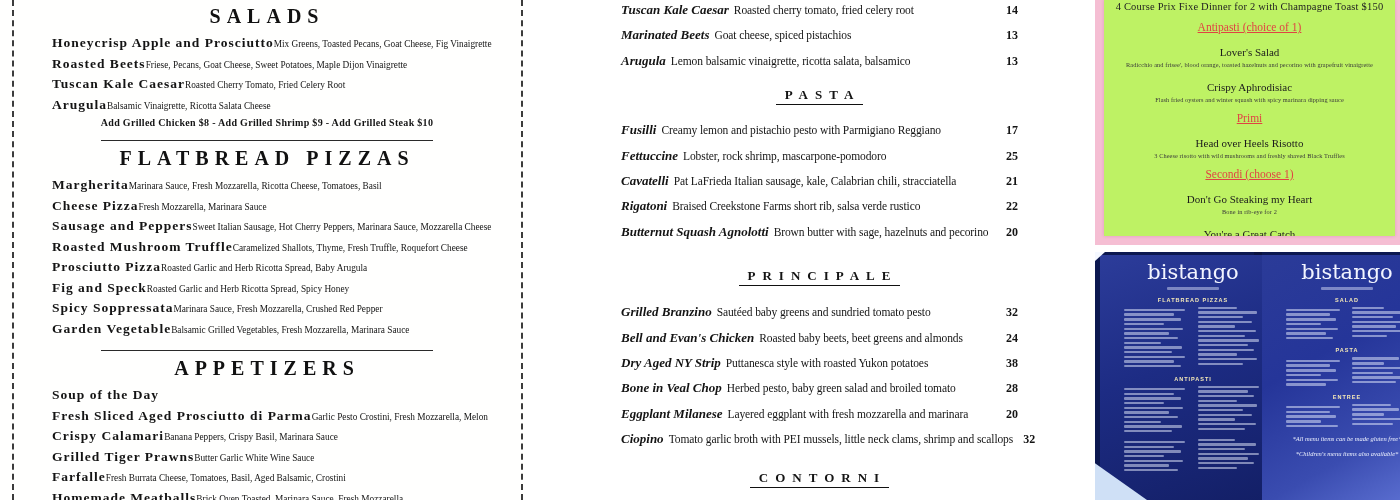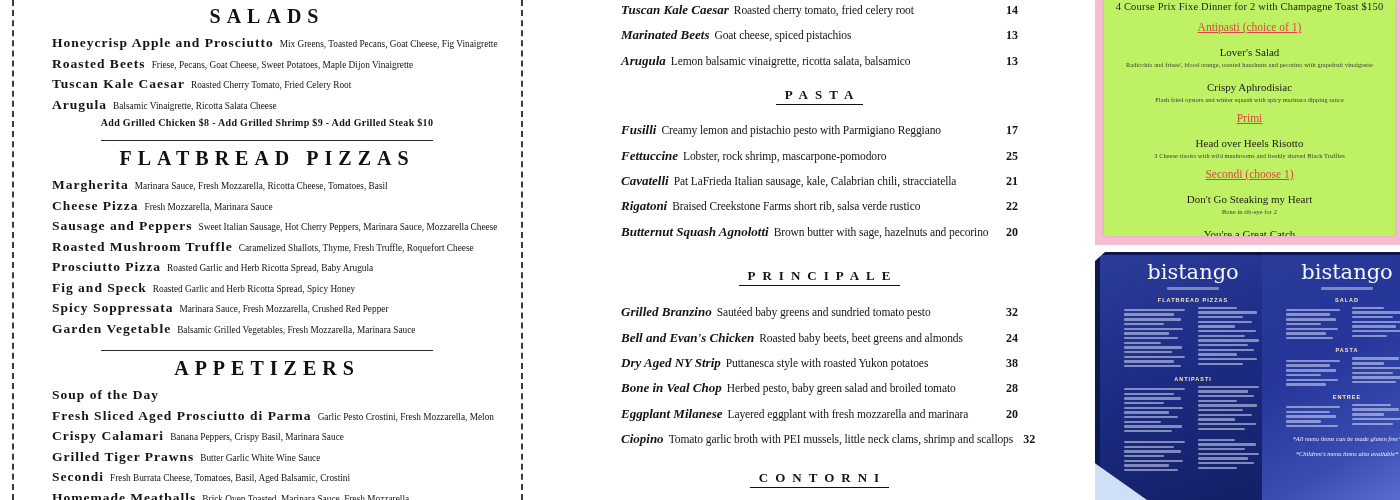--- a/index.html
+++ b/index.html
@@ -10,21 +10,21 @@
   .p-left{position:absolute;left:0;top:0;width:524px;height:500px;background:#fffffe;}
   .dash{position:absolute;top:0;bottom:0;width:0;border-left:2px dashed #3c3c3c;}
   .dash-l{left:12px;}
   .dash-r{left:521px;}
   .left-content{position:absolute;left:34px;width:466px;top:0;padding-top:3px;overflow:hidden;height:500px;}
   .lm-title{margin:2px 0 6px;text-align:center;font-size:20px;line-height:22px;font-weight:600;
             letter-spacing:6px;color:#111;}
   .lm-title.mid{margin-top:6px;}
   .lm-item{line-height:18.5px;white-space:nowrap;padding-left:18px;}
   .lm-name{font-size:13.5px;font-weight:700;letter-spacing:1px;}
-  .lm-desc{font-size:9.3px;margin-left:6px;letter-spacing:0;}
+  .lm-desc{font-size:9.3px;letter-spacing:0;}
   .lm-note{text-align:center;font-size:10px;font-weight:700;line-height:13px;margin-top:1px;letter-spacing:.3px;}
   .rule{height:1px;background:#2a2a2a;width:332px;margin:11px auto 2px;}
 
   
   .p-center{position:absolute;left:524px;top:0;width:571px;height:500px;background:#fff;}
   .center-content{position:absolute;left:97px;width:397px;top:0;}
   .cm-row{display:flex;align-items:baseline;line-height:24.4px;}
   .cm-left{flex:1 0 auto;white-space:nowrap;}
   .cm-name{font-weight:700;font-style:italic;font-size:13px;}
   .cm-desc{font-size:11.5px;margin-left:5px;letter-spacing:-.1px;}
@@ -146,21 +146,21 @@
 
           <div class="lm-item">
             <span class="lm-name">Crispy Calamari</span><span class="lm-desc">Banana Peppers, Crispy Basil, Marinara Sauce</span>
           </div>
 
           <div class="lm-item">
             <span class="lm-name">Grilled Tiger Prawns</span><span class="lm-desc">Butter Garlic White Wine Sauce</span>
           </div>
 
           <div class="lm-item">
-            <span class="lm-name">Secondi</span><span class="lm-desc">Fresh Burrata Cheese, Tomatoes, Basil, Aged Balsamic, Crostini</span>
+            <span class="lm-name">Farfalle</span><span class="lm-desc">Fresh Burrata Cheese, Tomatoes, Basil, Aged Balsamic, Crostini</span>
           </div>
 
           <div class="lm-item">
             <span class="lm-name">Homemade Meatballs</span><span class="lm-desc">Brick Oven Toasted, Marinara Sauce, Fresh Mozzarella</span>
           </div>
 
         </div>
 
     </div>
   </section>

